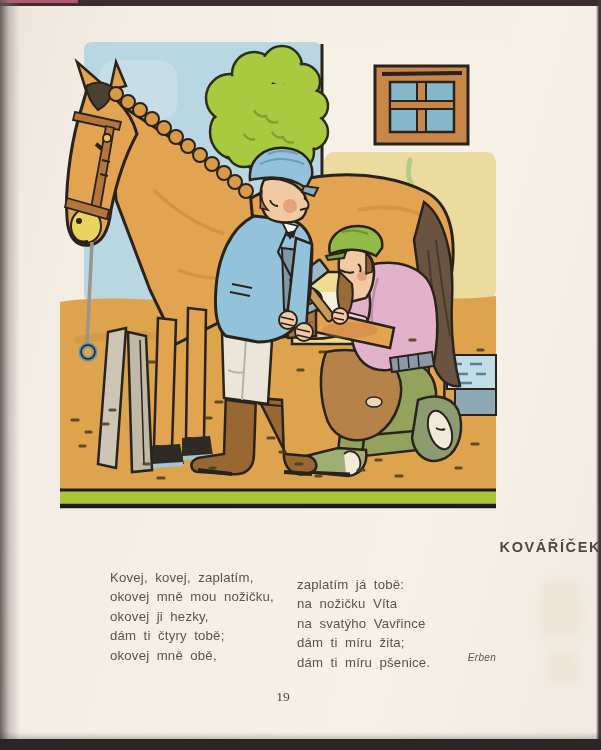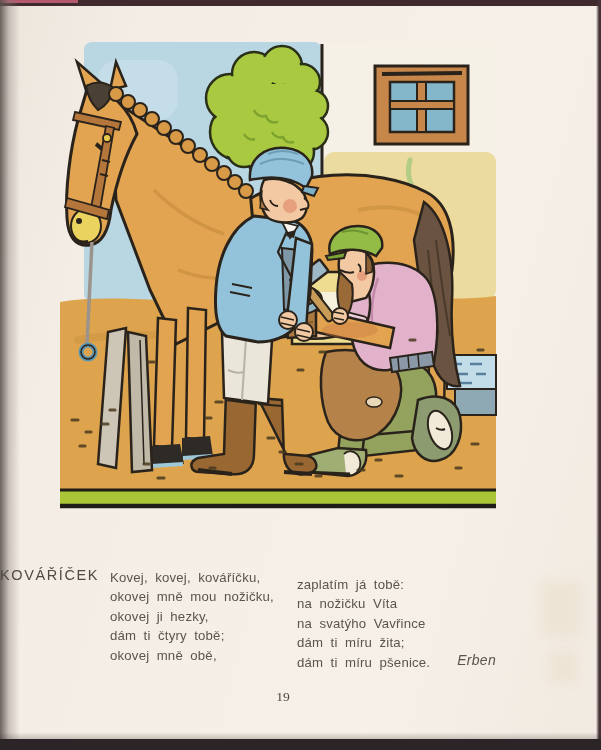--- a/index.html
+++ b/index.html
@@ -12,29 +12,29 @@
   .edge-top-accent{position:absolute;left:0;top:0;width:78px;height:3px;background:#c9607a;opacity:.85;}
   .edge-right{position:absolute;right:0;top:0;width:5px;height:750px;
     background:linear-gradient(to left,#463337 40%,rgba(70,51,55,0));}
   .edge-bottom{position:absolute;left:0;bottom:0;width:601px;height:11px;background:#2b2527;}
   .edge-bottom-shadow{position:absolute;left:0;bottom:11px;width:601px;height:7px;
     background:linear-gradient(to top,rgba(40,30,28,.22),rgba(40,30,28,0));}
   .edge-left{position:absolute;left:0;top:0;width:20px;height:750px;
     background:linear-gradient(to right,rgba(92,82,79,.9),rgba(135,123,118,.38) 45%,rgba(160,150,144,0));}
   .illustration{position:absolute;left:58px;top:40px;width:440px;height:472px;}
   .poem-title{
-    position:absolute;left:0;right:0;top:539px;text-align:left;
-    font-size:14.5px;font-weight:normal;letter-spacing:1.6px;color:var(--title-text,#4e4943);margin-top:28px;
+    position:absolute;left:0;right:0;top:539px;text-align:right;
+    font-size:14.5px;font-weight:bold;letter-spacing:1.6px;color:var(--title-text,#4e4943);
   }
   .poem-col{position:absolute;top:568px;font-size:13.2px;line-height:19.4px;
     color:var(--text,#5b544d);letter-spacing:.2px;word-spacing:3.5px;}
   .poem-col-1{left:110px;}
   .poem-col-2{left:297px;margin-top:7px;}
   .attribution{position:absolute;left:428px;top:652px;width:68px;text-align:right;
-    font-size:14px;font-style:italic;color:var(--text,#5b544d);letter-spacing:.3px;}
+    font-size:10px;font-style:italic;color:var(--text,#5b544d);letter-spacing:.3px;}
   .page-number{position:absolute;left:261px;top:689px;width:44px;text-align:center;
     font-family:Liberation Serif, serif;font-size:13.5px;color:#4c463f;}
   .ghost{position:absolute;background:#c8a868;filter:blur(6px);opacity:.10;border-radius:4px;}
 </style>
 </head>
 <body>
 
 <div class="page">
 
   <div class="edge-top"></div>
@@ -299,21 +299,21 @@
       <rect x="2" y="451" width="436" height="14" style="fill:var(--grass-green,#a9c636)"></rect>
       <line x1="2" y1="450" x2="438" y2="450" stroke="#1e1c16" stroke-width="3"></line>
       <line x1="2" y1="466" x2="438" y2="466" stroke="#1e1c16" stroke-width="4.5"></line>
     </g>
   </svg>
   </div>
 
   <div class="poem-title">KOVÁŘÍČEK</div>
 
   <div class="poem-col poem-col-1">
-    <div>Kovej, kovej, kováříčku,</div>
+    <div>Kovej, kovej, zaplatím,</div>
     <div>okovej mně mou nožičku,</div>
     <div>okovej ji hezky,</div>
     <div>dám ti čtyry tobě;</div>
     <div>okovej mně obě,</div>
   </div>
 
   <div class="poem-col poem-col-2">
     <div>zaplatím já tobě:</div>
     <div>na nožičku Víta</div>
     <div>na svatýho Vavřince</div>

